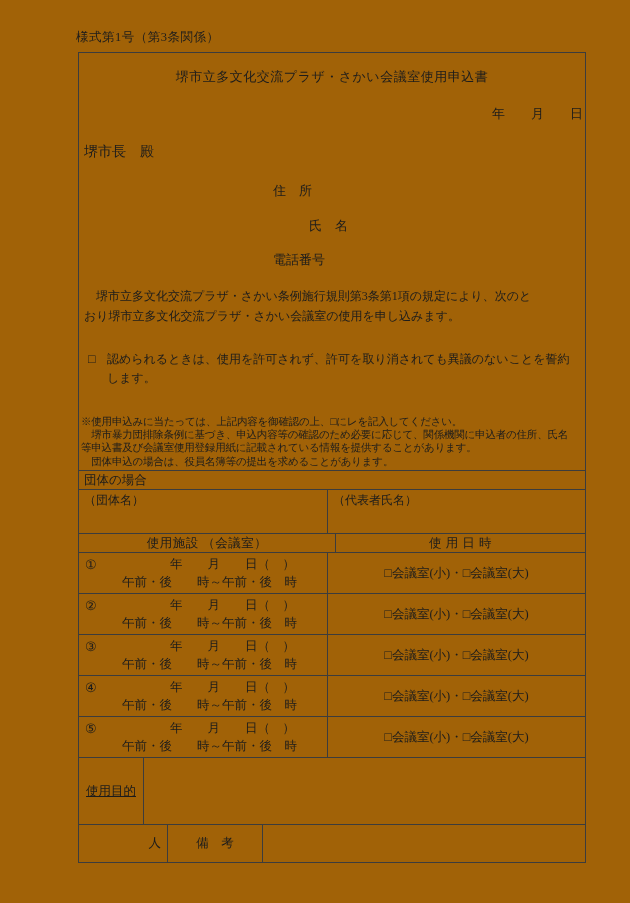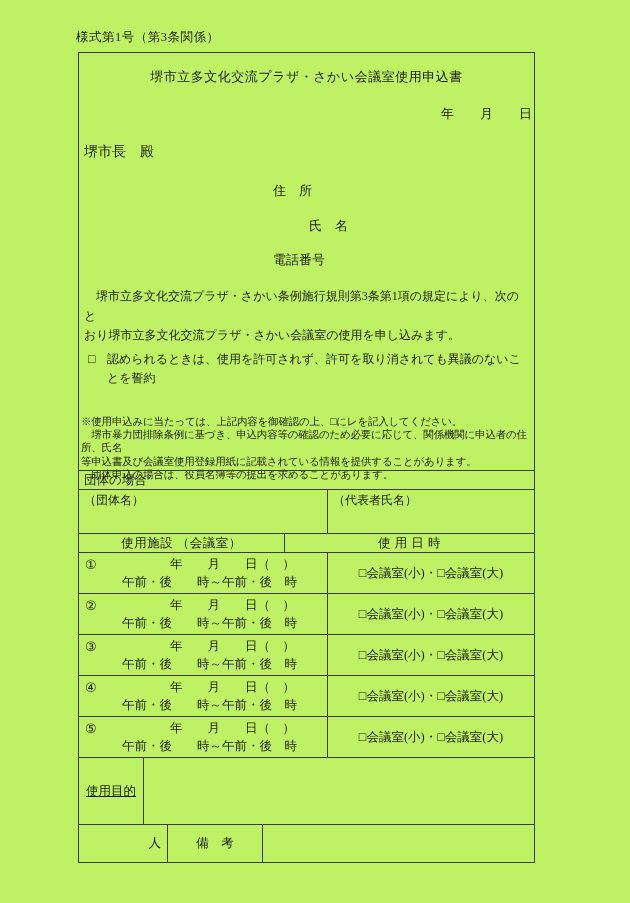--- a/index.html
+++ b/index.html
@@ -1,31 +1,31 @@
 <!DOCTYPE html>
 <html><head>
 <meta charset="utf-8">
 <style>
   * { margin:0; padding:0; box-sizing:border-box; }
   html,body { background:#ffffff; }
   .page {
     position:relative;
     width:630px; height:903px;
-    background:#bef264;
+    background:#a16207;
     color:#1c1c1c;
     font-family:"Liberation Serif","DejaVu Serif",serif;
     overflow:hidden;
   }
   .form-code {
     position:absolute; left:76px; top:29px;
     font-size:12.5px; letter-spacing:0.5px;
   }
   .box {
     position:absolute; left:78px; top:52px;
-    width:457px; height:811px;
+    width:508px; height:811px;
     border:1px solid #3c3c3c;
   }
   .title {
     position:absolute; top:15px; left:0; right:0;
     text-align:center; font-size:13px; letter-spacing:0.5px;
   }
   .date-line {
     position:absolute; top:52px; right:2px;
     font-size:13px;
   }
@@ -100,20 +100,21 @@
 
     <div class="para">
       <div>　堺市立多文化交流プラザ・さかい条例施行規則第3条第1項の規定により、次のと</div>
       <div>おり堺市立多文化交流プラザ・さかい会議室の使用を申し込みます。</div>
     </div>
 
     <div class="pledge">
       <span class="pledge-chk">□</span>
       <div class="pledge-text">
         <div>認められるときは、使用を許可されず、許可を取り消されても異議のないことを誓約</div>
+        <div>します。</div>
       </div>
     </div>
 
     <div class="notes">
       <div>※使用申込みに当たっては、上記内容を御確認の上、□にレを記入してください。</div>
       <div>　堺市暴力団排除条例に基づき、申込内容等の確認のため必要に応じて、関係機関に申込者の住所、氏名</div>
       <div>等申込書及び会議室使用登録用紙に記載されている情報を提供することがあります。</div>
       <div>　団体申込の場合は、役員名簿等の提出を求めることがあります。</div>
     </div>
 

